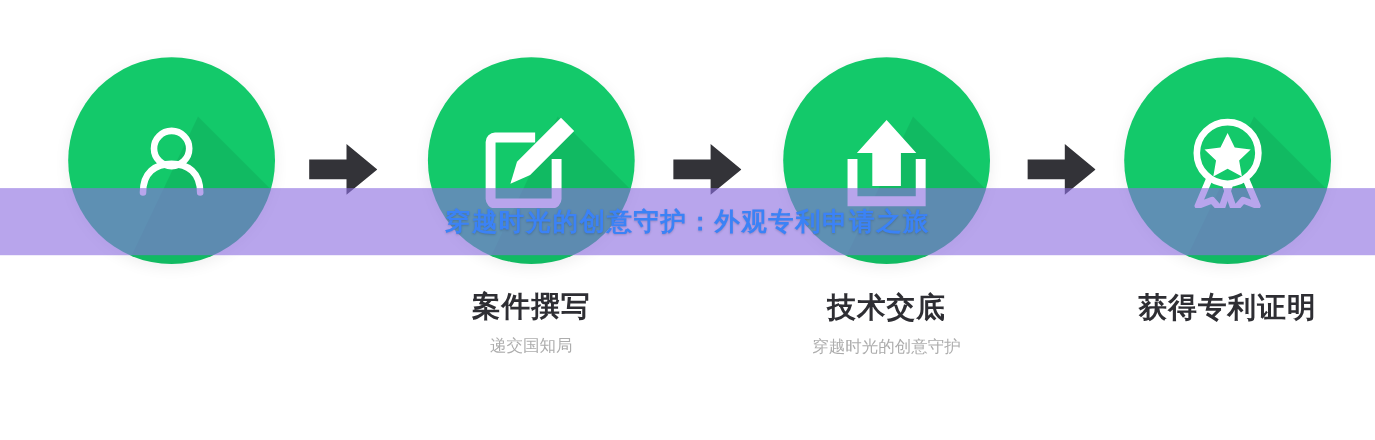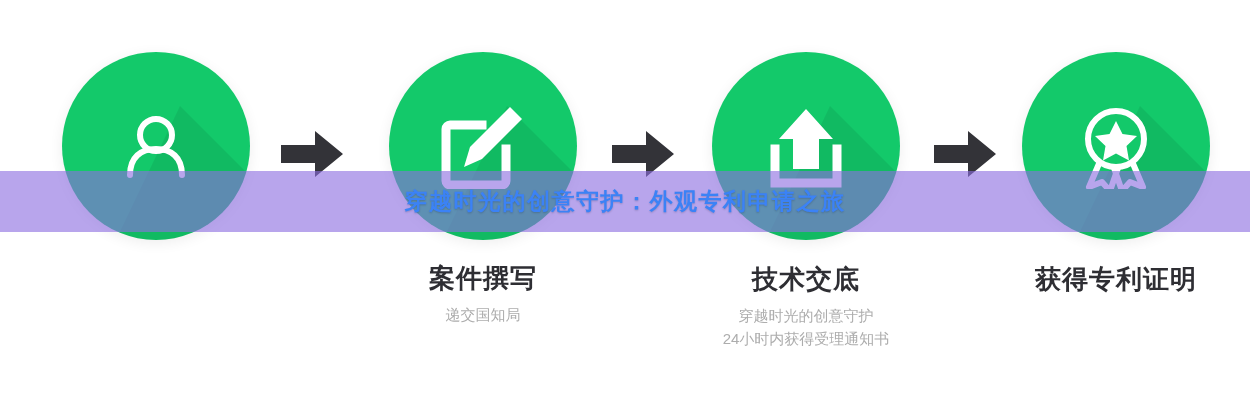--- a/index.html
+++ b/index.html
@@ -194,21 +194,20 @@
               <path d="M43 6 L70 36 L56 36 L56 66 L30 66 L30 36 L16 36 Z" fill="#ffffff"></path>
               <path d="M12 46 L12 80 L74 80 L74 46" fill="none" stroke="#ffffff" stroke-width="9" stroke-linecap="square" stroke-linejoin="miter"></path>
             </svg>
           </div>
         </div>
       </div>
       <div class="label-block">
         <div class="step-title">技术交底</div>
         <div class="step-subs">
           <div class="step-sub">穿越时光的创意守护</div>
-          <div class="step-sub">24小时内获得受理通知书</div>
         </div>
       </div>
     </div>
 
     <div class="step" data-step="3">
       <div class="circle-wrap">
         <div class="circle">
           <svg class="longshadow" viewBox="0 0 188 188">
             <path d="M118 54 L188 124 L188 188 L54 188 Z" fill="rgba(0,0,0,0.07)"></path>
           </svg>

